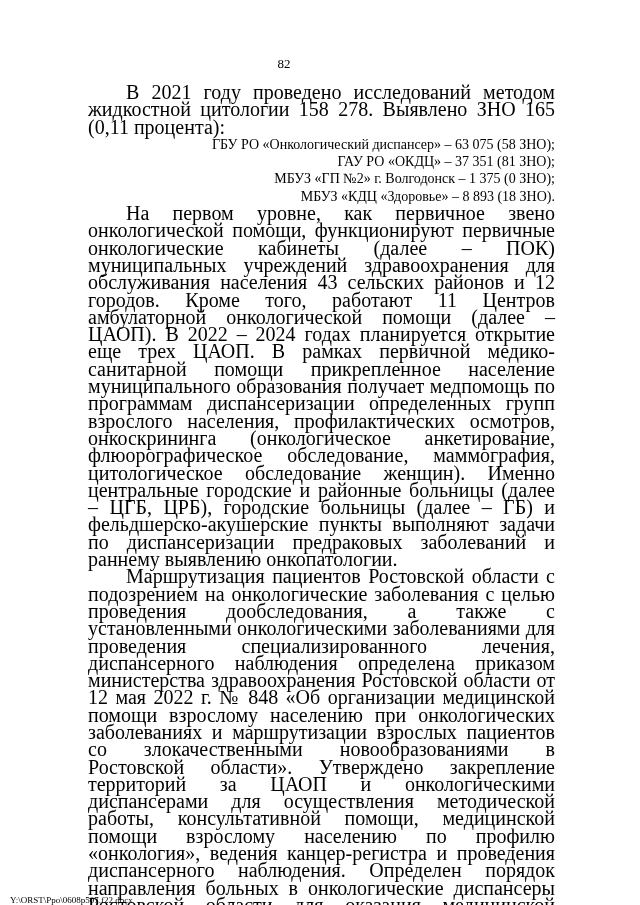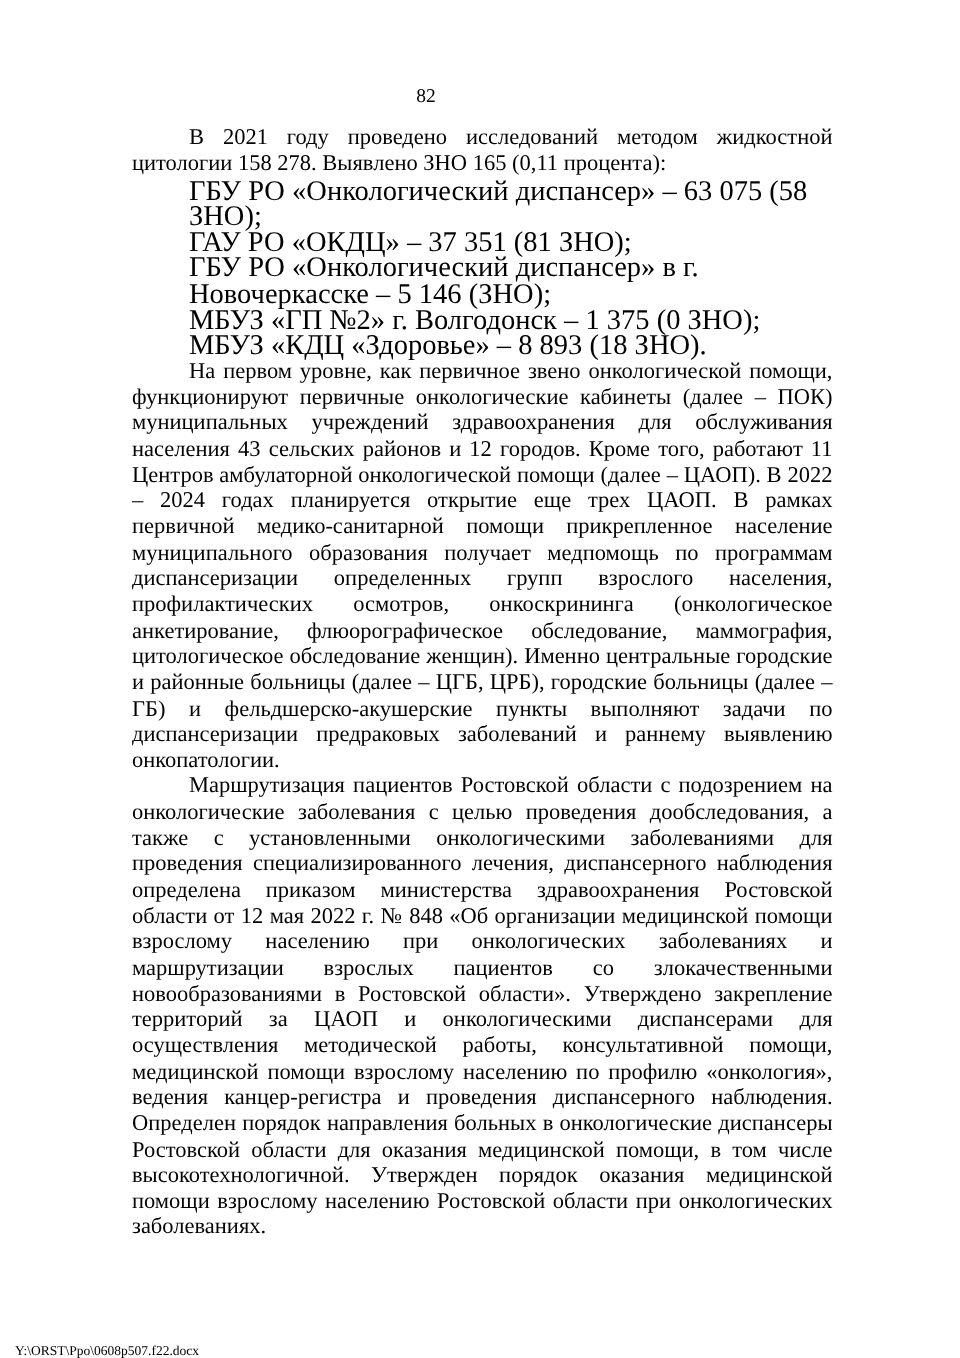--- a/index.html
+++ b/index.html
@@ -23,31 +23,31 @@
     text-align: center;
     font-size: 13px;
     margin-bottom: 12px;
   }
   .content {
     padding-left: 88px;
     padding-right: 13px;
   }
   .para {
     margin: 0;
-    font-size: 15px;
+    font-size: 20px;
     line-height: 17.3px;
     text-align: justify;
     text-indent: 38px;
     font-family: Liberation Serif, serif;
   }
   .list-line {
     margin: 0;
-    font-size: 19px;
+    font-size: 14px;
     line-height: 17.3px;
-    text-align: left;
+    text-align: right;
     padding-left: 38px;
     text-indent: 0;
   }
   .footer {
     position: absolute;
     left: 10px;
     bottom: 24px;
     font-size: 9px;
     font-family: "Liberation Serif", "DejaVu Serif", serif;
     color: #000000;
@@ -61,21 +61,20 @@
   <div class="page-number">82</div>
 
   <div class="content">
 
     <p class="para">В 2021 году проведено исследований методом жидкостной цитологии 158 278. Выявлено ЗНО 165 (0,11 процента):</p>
 
     <p class="list-line">ГБУ РО «Онкологический диспансер» – 63 075 (58 ЗНО);</p>
 
     <p class="list-line">ГАУ РО «ОКДЦ» – 37 351 (81 ЗНО);</p>
 
-    <p class="list-line">ГБУ РО «Онкологический диспансер» в г. Новочеркасске – 5 146 (ЗНО);</p>
 
     <p class="list-line">МБУЗ «ГП №2» г. Волгодонск – 1 375 (0 ЗНО);</p>
 
     <p class="list-line">МБУЗ «КДЦ «Здоровье» – 8 893 (18 ЗНО).</p>
 
     <p class="para">На первом уровне, как первичное звено онкологической помощи, функционируют первичные онкологические кабинеты (далее – ПОК) муниципальных учреждений здравоохранения для обслуживания населения 43 сельских районов и 12 городов. Кроме того, работают 11 Центров амбулаторной онкологической помощи (далее – ЦАОП). В 2022 – 2024 годах планируется открытие еще трех ЦАОП. В рамках первичной медико-санитарной помощи прикрепленное население муниципального образования получает медпомощь по программам диспансеризации определенных групп взрослого населения, профилактических осмотров, онкоскрининга (онкологическое анкетирование, флюорографическое обследование, маммография, цитологическое обследование женщин). Именно центральные городские и районные больницы (далее – ЦГБ, ЦРБ), городские больницы (далее – ГБ) и фельдшерско-акушерские пункты выполняют задачи по диспансеризации предраковых заболеваний и раннему выявлению онкопатологии.</p>
 
     <p class="para">Маршрутизация пациентов Ростовской области с подозрением на онкологические заболевания с целью проведения дообследования, а также с установленными онкологическими заболеваниями для проведения специализированного лечения, диспансерного наблюдения определена приказом министерства здравоохранения Ростовской области от 12 мая 2022 г. № 848 «Об организации медицинской помощи взрослому населению при онкологических заболеваниях и маршрутизации взрослых пациентов со злокачественными новообразованиями в Ростовской области». Утверждено закрепление территорий за ЦАОП и онкологическими диспансерами для осуществления методической работы, консультативной помощи, медицинской помощи взрослому населению по профилю «онкология», ведения канцер-регистра и проведения диспансерного наблюдения. Определен порядок направления больных в онкологические диспансеры Ростовской области для оказания медицинской помощи, в том числе высокотехнологичной. Утвержден порядок оказания медицинской помощи взрослому населению Ростовской области при онкологических заболеваниях.</p>
 
   </div>

